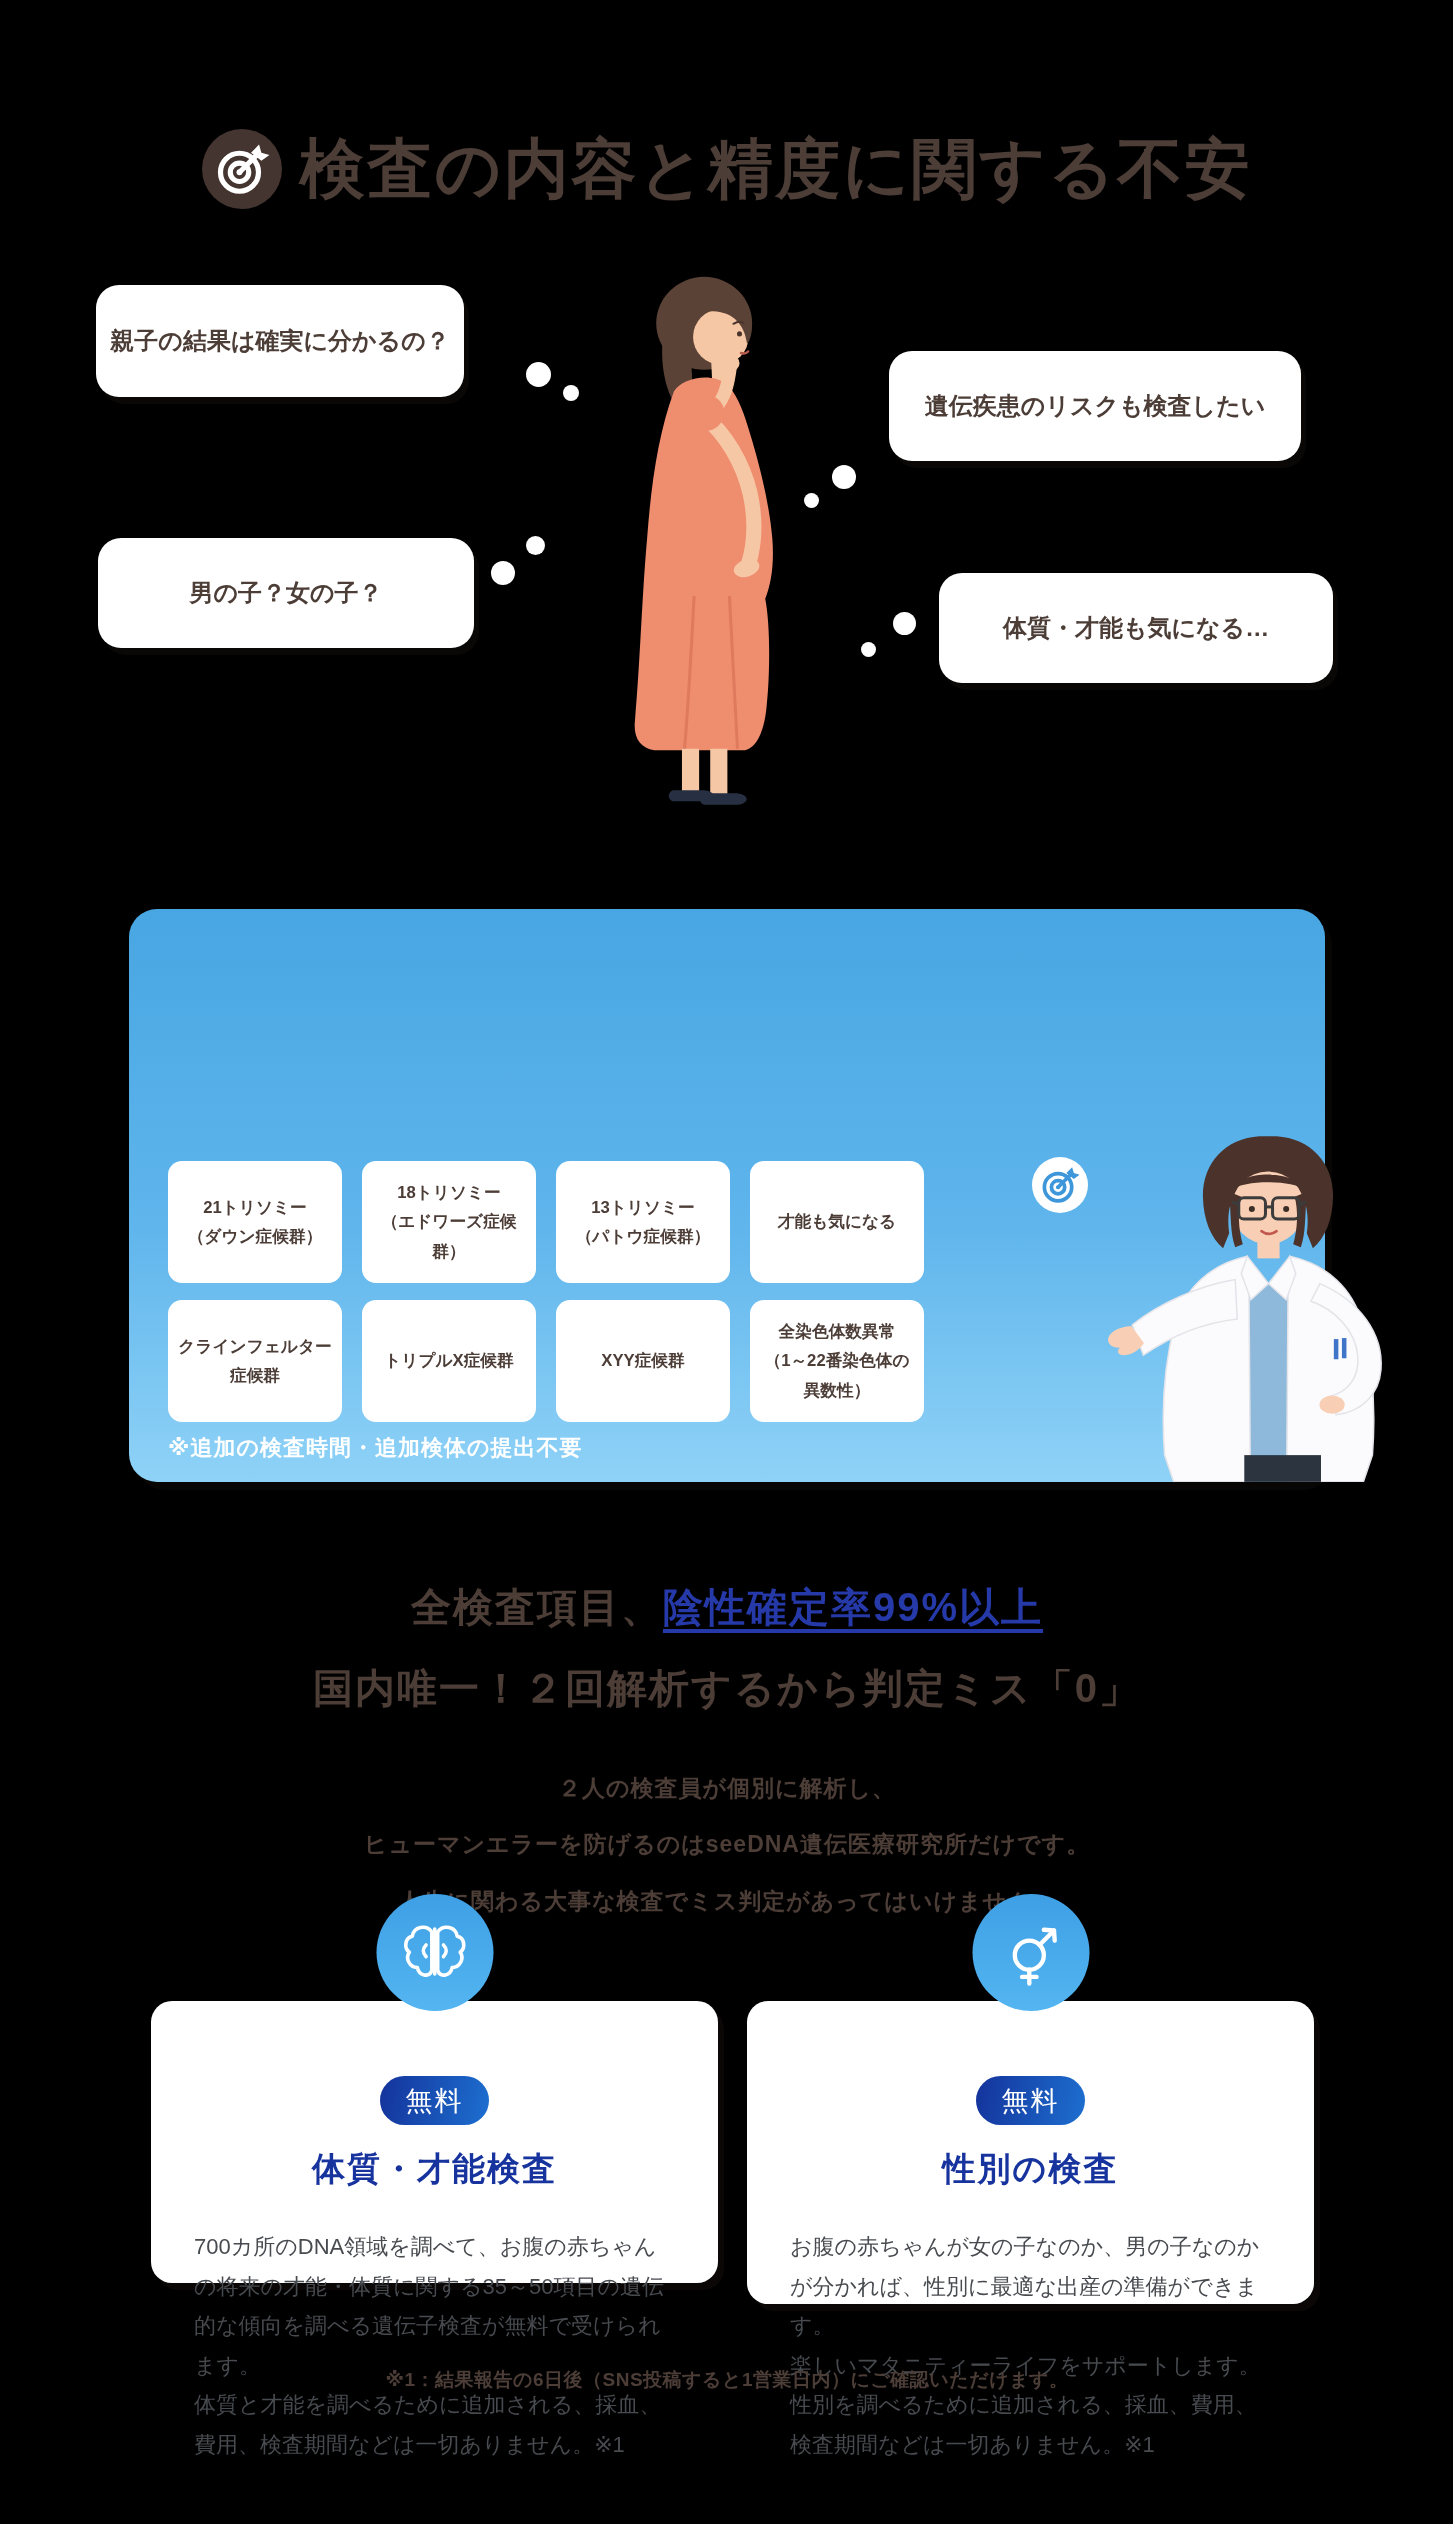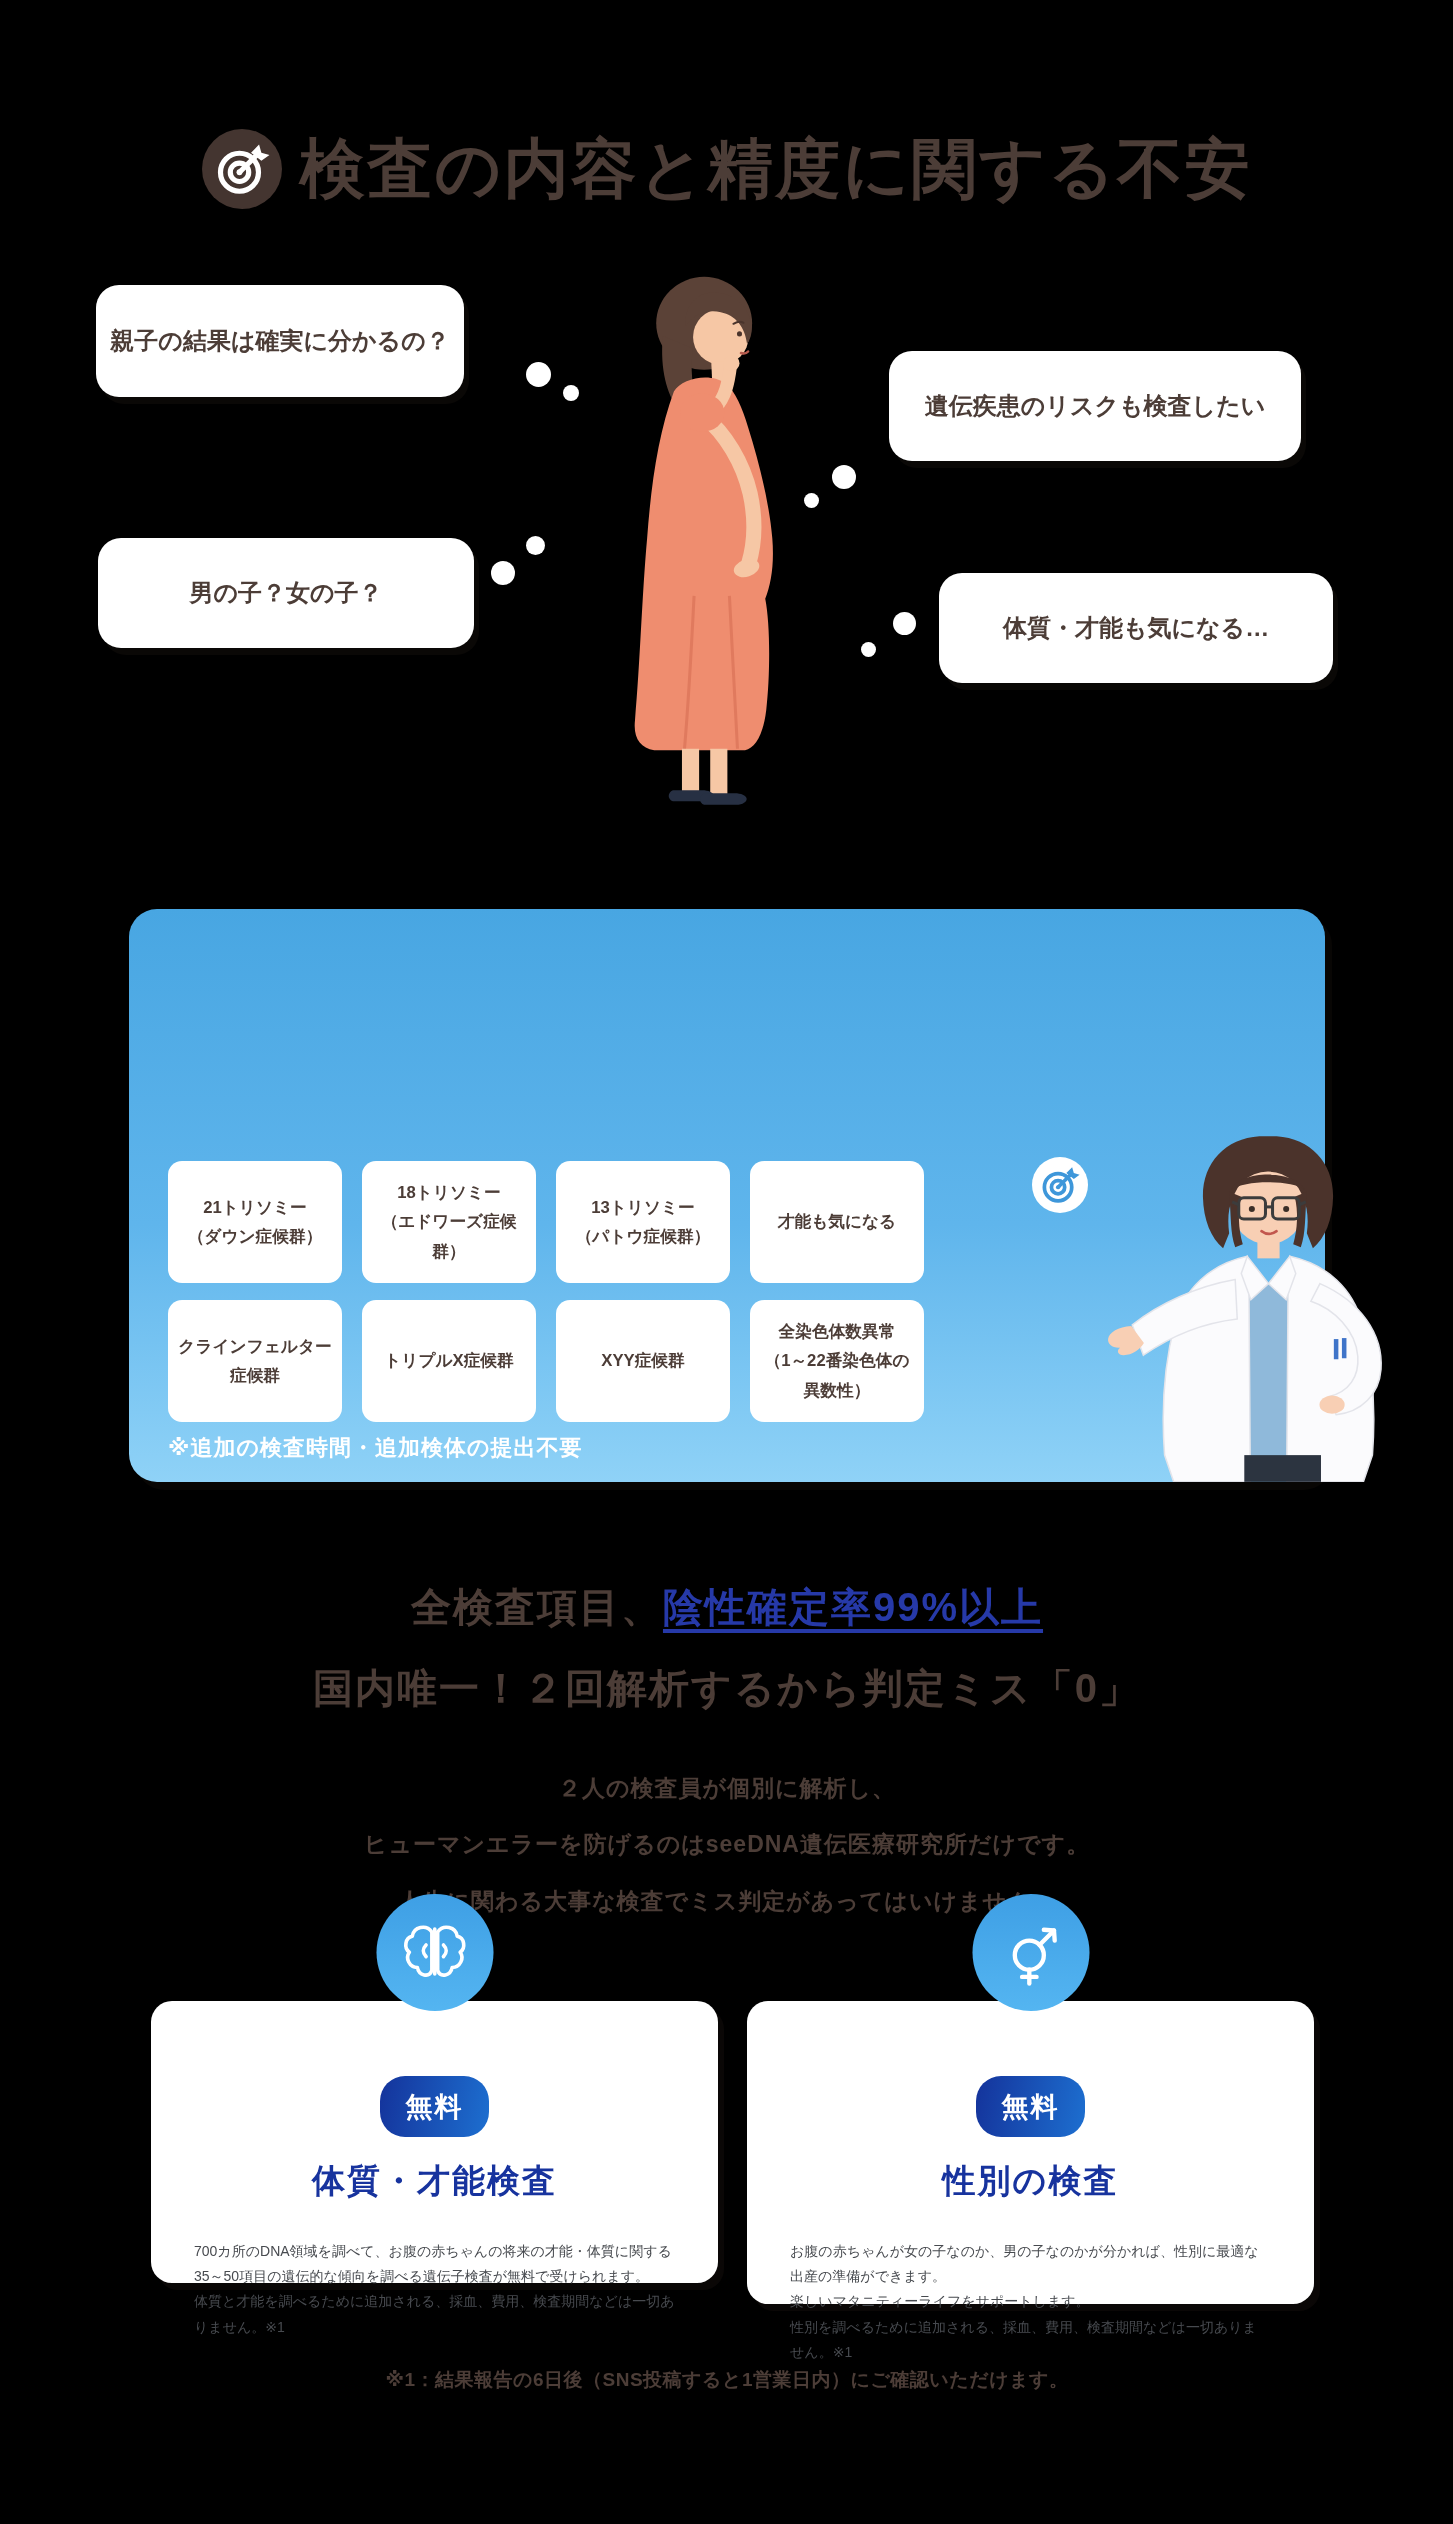--- a/index.html
+++ b/index.html
@@ -68,28 +68,28 @@
     box-shadow:6px 7px 0 rgba(25,18,14,.4); }
   #feature-left  { left:151px;  top:2001px; width:567px; height:282px; }
   #feature-right { left:747px; top:2001px; width:567px; height:303px; }
   .circle-icon { position:absolute; top:-107px; left:50%; transform:translateX(-50%);
     width:117px; height:117px; border-radius:50%;
     background:linear-gradient(180deg,#3e9fe5,#54b5f1);
     display:flex; align-items:center; justify-content:center; }
   .circle-icon svg { width:62%; height:62%; }
   .feature-inner { display:flex; flex-direction:column; align-items:center;
     padding:75px 43px 0; }
-  .badge { min-width:109px; height:61px; padding:0 21px; border-radius:25px;
+  .badge { min-width:109px; height:49px; padding:0 21px; border-radius:25px;
     background:linear-gradient(100deg,#14339b 0%,#1d6fd0 100%);
-    color:#fff; font-size:27px; font-weight:700;
+    color:#fff; font-size:27px; font-weight:400;
     display:flex; align-items:center; justify-content:center; letter-spacing:2px; }
   .feature-title { margin-top:22px; font-size:33px; font-weight:800;
     color:#17339e; letter-spacing:2px; }
   .feature-body { margin-top:35px; align-self:stretch;
-    font-size:14px; font-weight:500; color:#474a4f; line-height:1.8; text-align:left; }
+    font-size:22px; font-weight:500; color:#474a4f; line-height:1.8; text-align:left; }
 
   
   .footnote { position:absolute; top:2367px; left:0; right:0; text-align:center;
     font-size:19px; font-weight:700; color:#4c3d37; letter-spacing:0.5px; }
 </style>
 </head>
 <body>
 
 <header class="title-row">
   <span class="title-icon">

